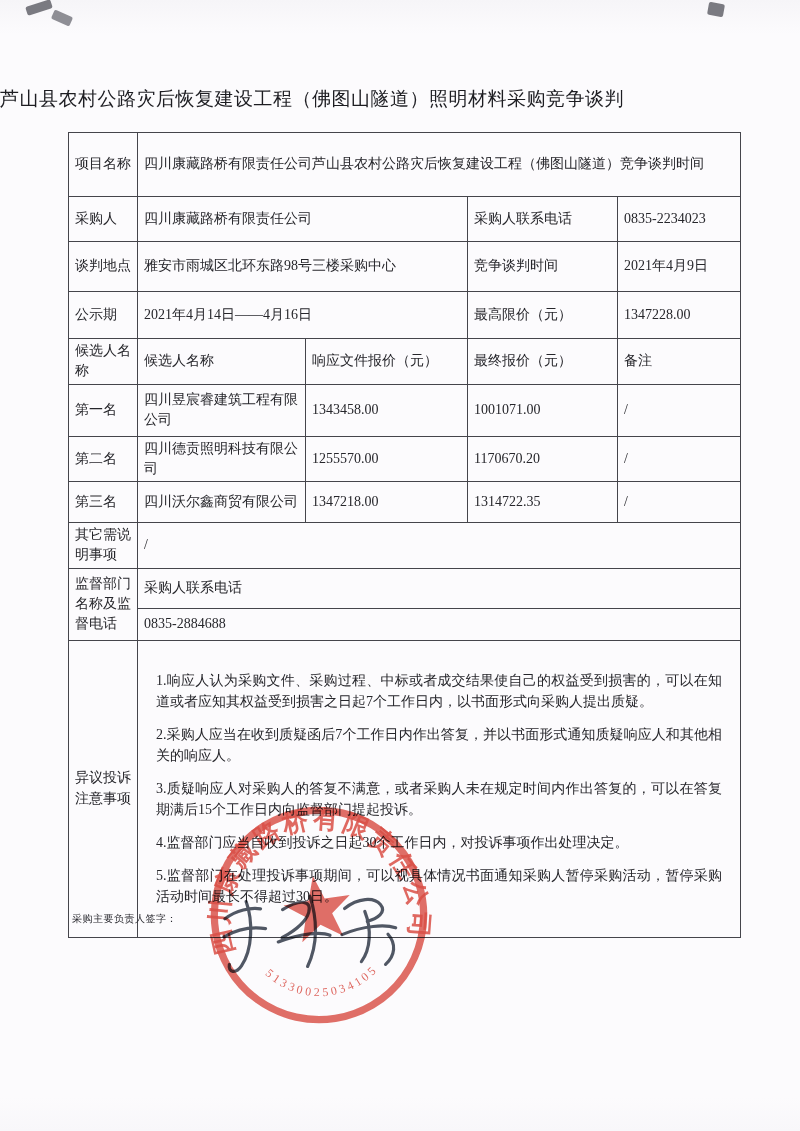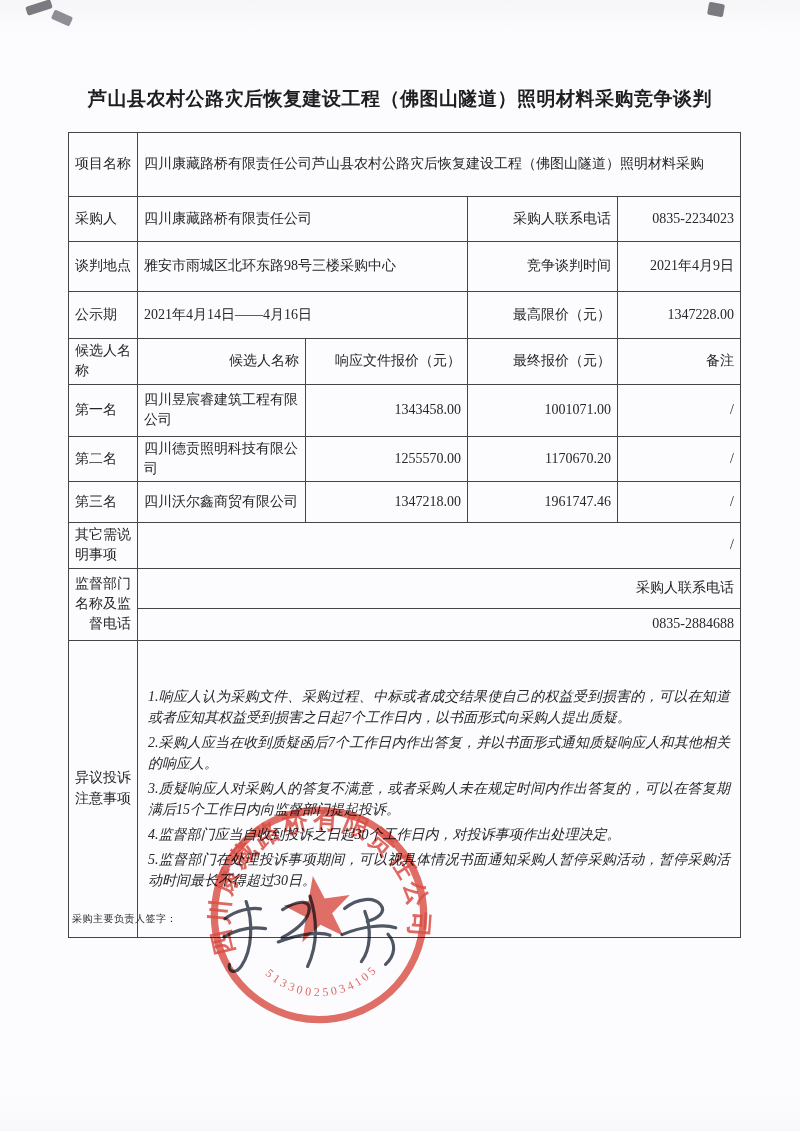--- a/index.html
+++ b/index.html
@@ -1,31 +1,31 @@
 <!DOCTYPE html>
 <html><head>
 <meta charset="utf-8">
 <style>
   html,body{margin:0;padding:0;background:#e8e8ea;}
   .page{position:relative;width:800px;height:1131px;margin:0 auto;background:#fcfbfd;
         font-family:"Liberation Serif","DejaVu Serif",serif;color:#26262b;overflow:hidden;
         background-image:linear-gradient(180deg,#f6f5f8 0%,#fcfbfd 3%,#fcfbfd 97%,#f8f7fa 100%);}
-  .doc-title{position:absolute;top:86px;left:0;width:100%;text-align:center;
-        font-size:19px;font-weight:700;letter-spacing:.5px;color:#1d1d22;}
+  .doc-title{position:absolute;top:86px;left:0;width:100%;
+        font-size:19px;font-weight:400;letter-spacing:.5px;color:#1d1d22;}
   table.main{position:absolute;left:68px;top:132px;width:672px;border-collapse:collapse;table-layout:fixed;}
   table.main td{border:1px solid #45454b;font-size:14px;vertical-align:middle;
         padding:2px 6px;line-height:1.45;word-break:break-all;}
   td.lbl{padding:2px 5px;}
-  .c{text-align:right;}
+  .c{text-align:left;}
   .r1{height:64px}.r2{height:45px}.r3{height:50px}.r4{height:47px}.r5{height:43px}
   .r6{height:52px}.r7{height:41px}.r8{height:41px}.r9{height:41px}
   .r10a{height:40px}.r10b{height:32px}.r11{height:297px}
   td.name-cell{padding:2px 8px;}
   td.notice{padding:4px 10px 4px 8px;}
-  td.notice p{margin:4px;text-align:justify;line-height:1.5;font-style:italic;}
+  td.notice p{margin:12px;text-align:justify;line-height:1.5;}
   .sign-label{position:absolute;left:72px;top:912px;font-size:10px;color:#2a2a30;letter-spacing:.5px;}
   .stamp{position:absolute;left:205px;top:801px;width:228px;height:228px;
          transform:rotate(-9deg);mix-blend-mode:multiply;opacity:.88;}
   .signature{position:absolute;left:218px;top:886px;width:195px;height:100px;
          transform:rotate(-3deg);mix-blend-mode:multiply;}
   .scan-mark{position:absolute;border-radius:2px;}
   .m1{left:26px;top:3px;width:26px;height:9px;background:#4a4a52;transform:rotate(-18deg);opacity:.72;}
   .m2{left:52px;top:13px;width:20px;height:10px;background:#55555e;transform:rotate(24deg);opacity:.65;}
   .m3{left:708px;top:3px;width:16px;height:13px;background:#4a4a52;transform:rotate(10deg);opacity:.72;}
 </style>
@@ -45,21 +45,21 @@
       <col style="width:69px">
         <col style="width:168px">
         <col style="width:162px">
       <col style="width:150px">
         <col style="width:123px">
     </colgroup>
 
     <tbody>
         <tr class="r1">
       <td class="lbl">项目名称</td>
-      <td colspan="4">四川康藏路桥有限责任公司芦山县农村公路灾后恢复建设工程（佛图山隧道）照明材料采购</td>
+      <td colspan="4">四川康藏路桥有限责任公司芦山县农村公路灾后恢复建设工程（佛图山隧道）竞争谈判时间</td>
     </tr>
 
     <tr class="r2">
       <td class="lbl">采购人</td>
       <td colspan="2">四川康藏路桥有限责任公司</td>
       <td class="c">采购人联系电话</td>
       <td class="c">0835-2234023</td>
     </tr>
 
     <tr class="r3">
@@ -97,21 +97,21 @@
       <td class="name-cell">四川德贡照明科技有限公司</td>
       <td class="c">1255570.00</td>
       <td class="c">1170670.20</td>
       <td class="c">/</td>
     </tr>
 
     <tr class="r8">
       <td class="lbl">第三名</td>
       <td class="name-cell">四川沃尔鑫商贸有限公司</td>
       <td class="c">1347218.00</td>
-      <td class="c">1961747.46</td>
+      <td class="c">1314722.35</td>
       <td class="c">/</td>
     </tr>
 
     <tr class="r9">
       <td class="lbl">其它需说明事项</td>
       <td colspan="4" class="c">/</td>
     </tr>
 
     <tr class="r10a">
       <td class="lbl c" rowspan="2">监督部门名称及监督电话</td>

